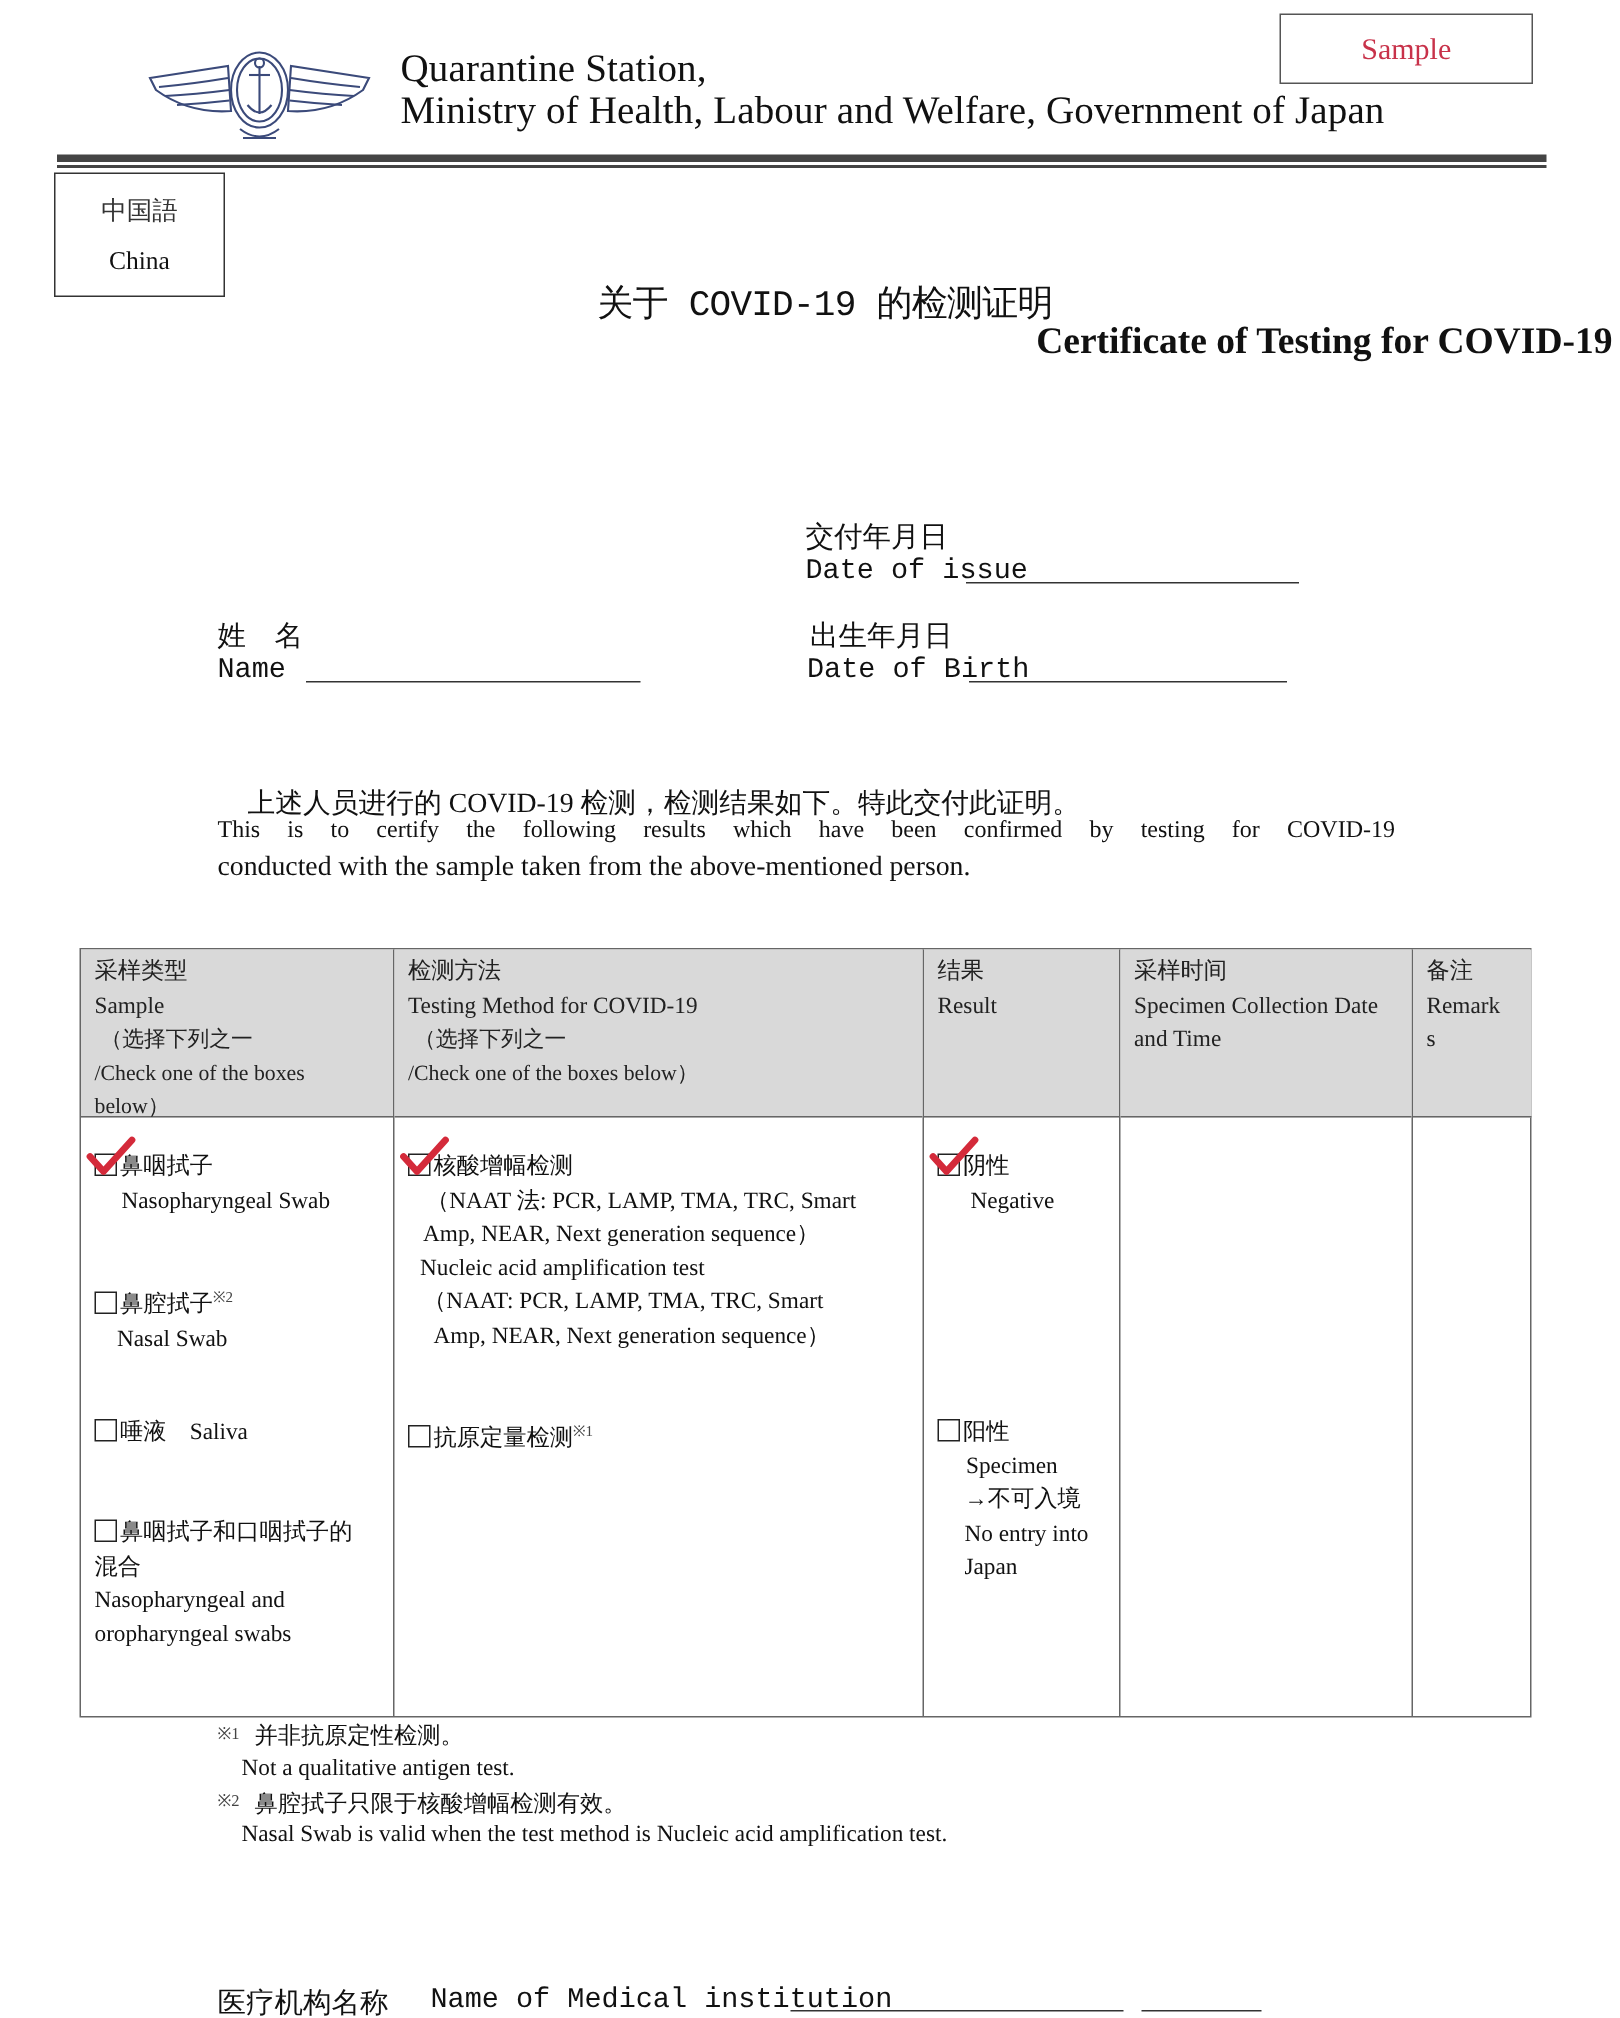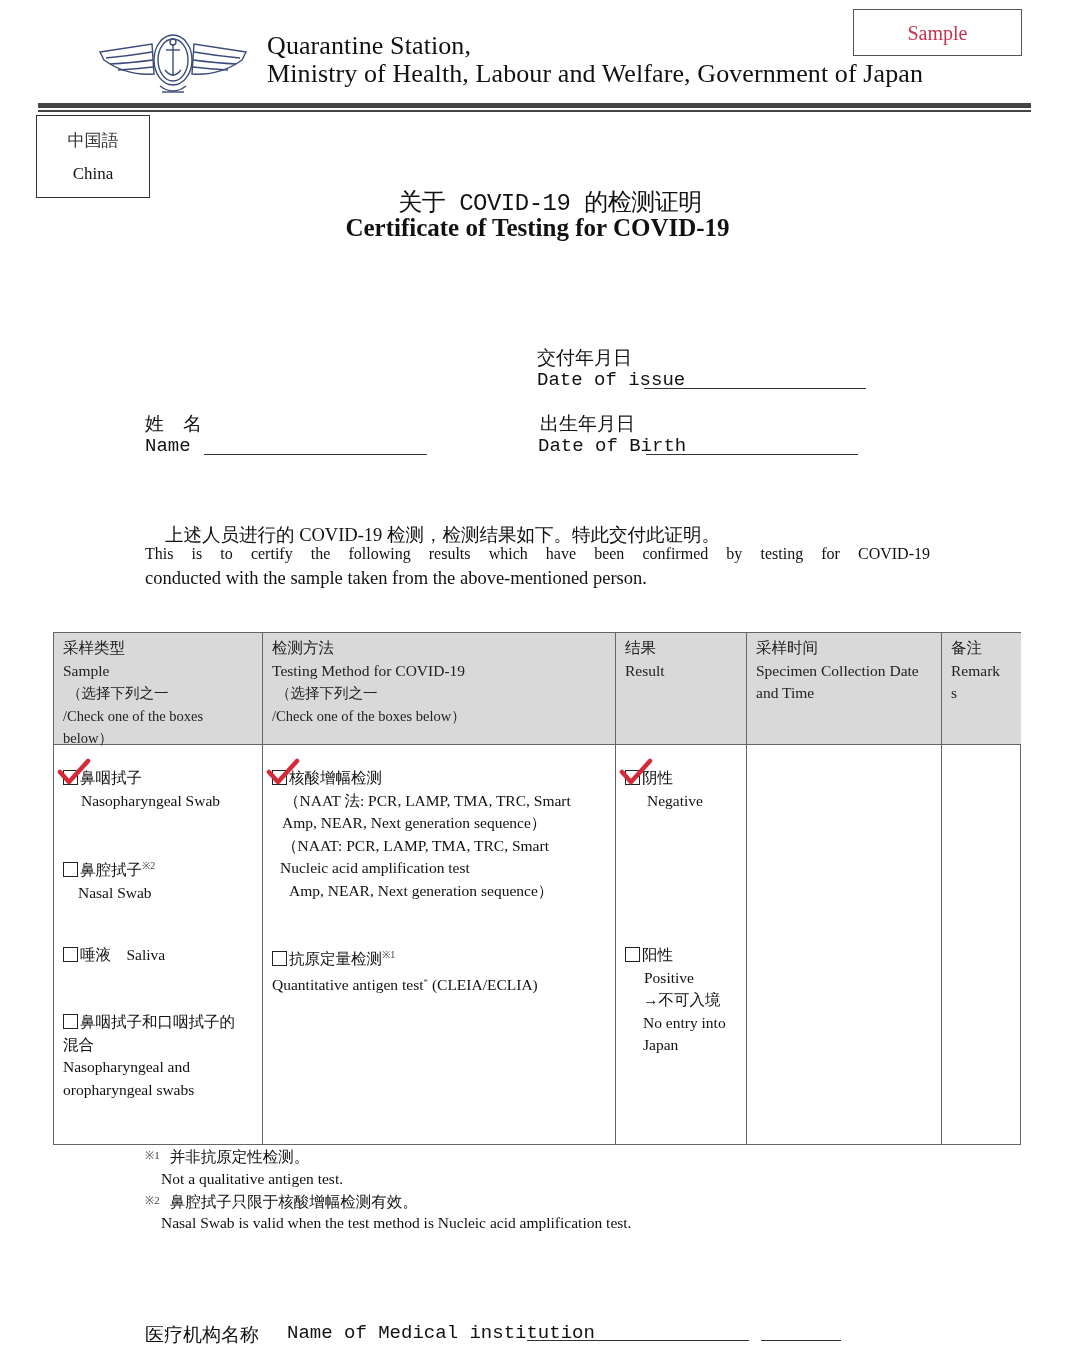--- a/index.html
+++ b/index.html
@@ -14,21 +14,21 @@
   .org-line2 { left: 267px; top: 59px; font-size: 26px; white-space: nowrap; letter-spacing: 0.1px; }
   .sample-box { left: 853px; top: 9px; width: 169px; height: 47px; border: 1.5px solid #555; color: #c8324a; font-size: 20px; text-align: center; line-height: 46px; }
   .rule-thick { left: 38px; top: 103px; width: 993px; height: 5px; background: #444; }
   .rule-thin { left: 38px; top: 110px; width: 993px; height: 1.5px; background: #444; }
 
   .lang-box { left: 36px; top: 115px; width: 114px; height: 83px; border: 1.5px solid #333; text-align: center; font-size: 17px; }
   .lang-box .zh { display: block; margin-top: 13px; color: #333; }
   .lang-box .en { display: block; margin-top: 12px; }
 
   .title-zh { left: 0; width: 1100px; top: 186px; text-align: center; font-size: 24px; font-family: "Liberation Mono", "DejaVu Sans Mono", monospace; letter-spacing: -0.5px; }
-  .title-en { left: 0; width: 1075px; top: 214px; text-align: center; font-size: 25px; font-weight: bold; }
+  .title-en { left: 0; width: 1075px; top: 214px; text-align: right; font-size: 25px; font-weight: bold; }
 
   .field-label { font-size: 19px; white-space: nowrap; font-family: Liberation Mono, monospace; }
   .field-line { border-bottom: 1.5px solid #333; height: 1px; }
 
   .cert-zh { left: 165px; top: 522px; font-size: 18.5px; white-space: nowrap; }
   .cert-en1 { left: 145px; top: 545px; width: 785px; font-size: 16px; text-align: justify; text-align-last: justify; white-space: nowrap; }
   .cert-en2 { left: 145px; top: 568px; font-size: 18.5px; white-space: nowrap; }
 
   
   .tbl { left: 53px; top: 632px; width: 968px; height: 513px; border: 1.5px solid #666; }
@@ -153,48 +153,47 @@
     </div>
     <div class="tbody">
       <div class="opt" style="top:22px;">
         <span class="chk">
           <svg class="tick" viewBox="0 0 34 28">
               <path d="M3 14 L12 24 L31 3" fill="none" stroke="#d42a3a" stroke-width="4.5" stroke-linecap="round" stroke-linejoin="round"></path>
             </svg>
         </span><span>核酸增幅检测</span>
         <div style="padding-left:12px;">（NAAT 法: PCR, LAMP, TMA, TRC, Smart</div>
         <div style="padding-left:10px;">Amp, NEAR, Next generation sequence）</div>
+        <div style="padding-left:8px;">Nucleic acid amplification test</div>
         <div style="padding-left:10px;">（NAAT: PCR, LAMP, TMA, TRC, Smart</div>
-        <div style="padding-left:8px;">Nucleic acid amplification test</div>
         <div style="padding-left:17px;">Amp, NEAR, Next generation sequence）</div>
       </div>
       <div class="opt" style="top:199px;">
         <span class="chk"></span><span>抗原定量检测</span><span class="sup">※1</span>
-        <div><span>Quantitative antigen test</span><span class="sup" style="font-size:9px; vertical-align:5px;">*</span><span> (CLEIA/ECLIA)</span></div>
       </div>
     </div>
   </div>
 
   <div class="col" style="left:562px; width:131px;">
     <div class="thead">
       <div>结果</div>
       <div>Result</div>
     </div>
     <div class="tbody">
       <div class="opt" style="top:22px;">
         <span class="chk">
           <svg class="tick" viewBox="0 0 34 28">
               <path d="M3 14 L12 24 L31 3" fill="none" stroke="#d42a3a" stroke-width="4.5" stroke-linecap="round" stroke-linejoin="round"></path>
             </svg>
         </span><span>阴性</span>
         <span class="ind" style="padding-left:22px;">Negative</span>
       </div>
       <div class="opt" style="top:199px;">
         <span class="chk"></span><span>阳性</span>
-        <div style="padding-left:19px;">Positive</div>
+        <div style="padding-left:19px;">Specimen</div>
         <div style="padding-left:18px;">→不可入境</div>
         <div style="padding-left:18px;">No entry into</div>
         <div style="padding-left:18px;">Japan</div>
       </div>
     </div>
   </div>
 
   <div class="col" style="left:693px; width:195px;">
     <div class="thead">
       <div>采样时间</div>

